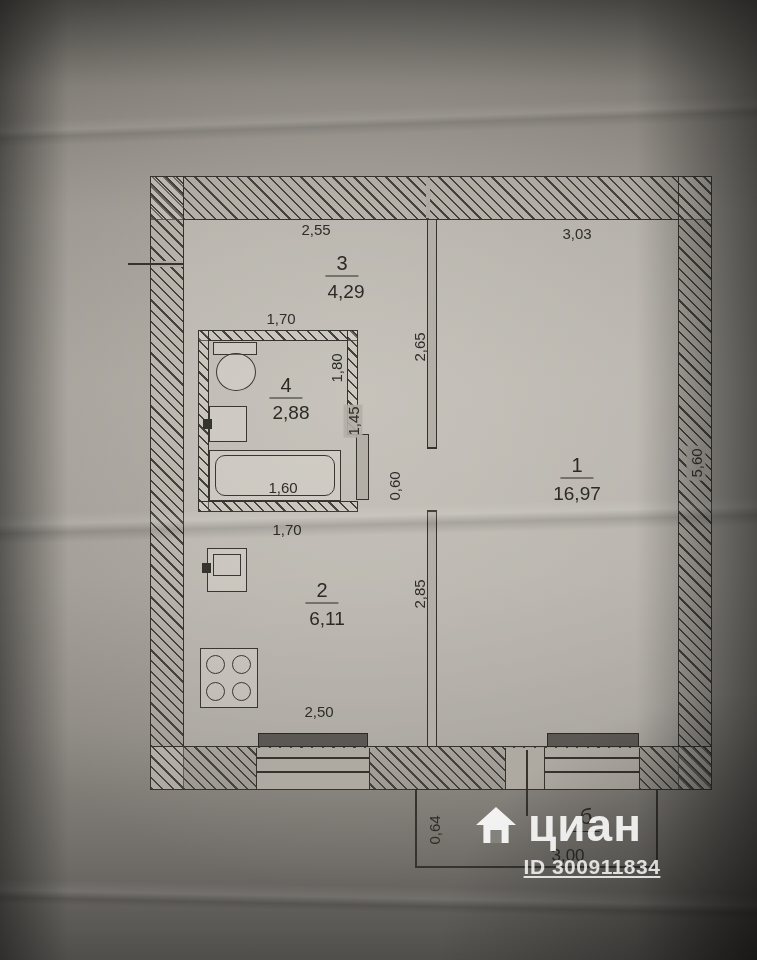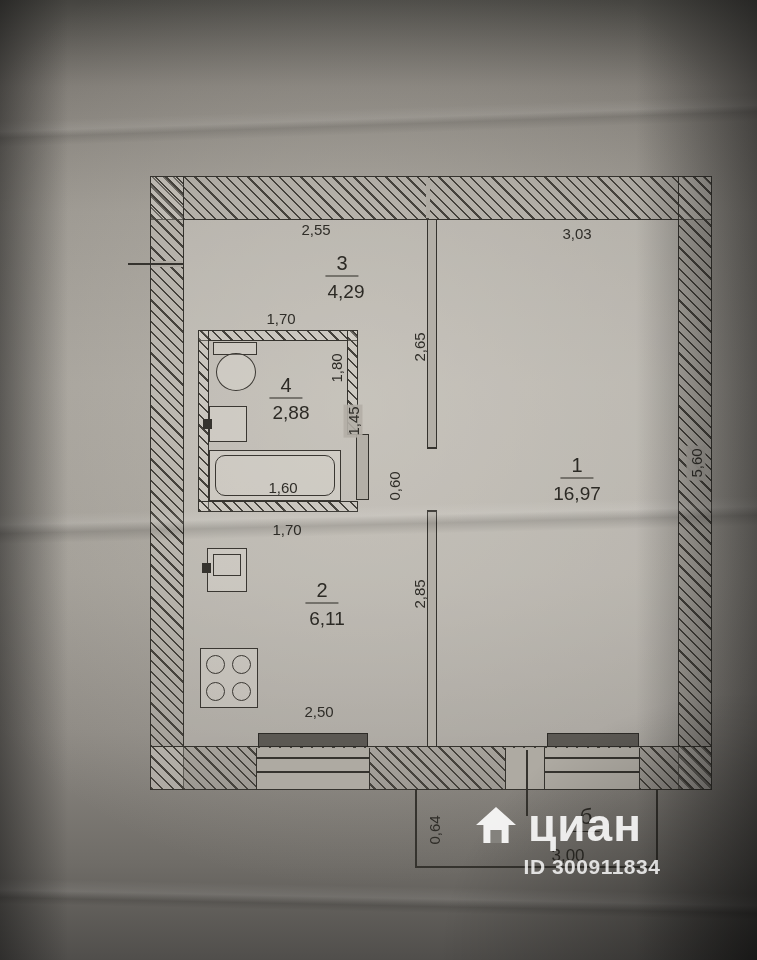--- a/index.html
+++ b/index.html
@@ -127,15 +127,15 @@
 
   <div class="abs wm-row" style="left:474px;top:798px;z-index:60;">
     <span style="display:inline-block;line-height:0;">
       <svg width="44" height="40" viewBox="0 0 22 20">
         <path d="M11 1 L21 10 L17.3 10 L17.3 19 L4.7 19 L4.7 10 L1 10 Z" fill="rgba(255,255,255,0.90)"></path>
         <rect x="8.2" y="12.5" width="5.6" height="6.5" fill="rgba(120,118,112,0.9)"></rect>
       </svg>
     </span>
     <span class="wm-text">циан</span>
   </div>
-  <div class="abs wm-id" style="left:592px;top:867px;z-index:60;">ID 300911834</div>
+  <div class="abs wm-id" style="left:592px;top:867px;z-index:60;text-decoration:underline;">ID 300911834</div>
 
 </div>
 
 </body></html>

